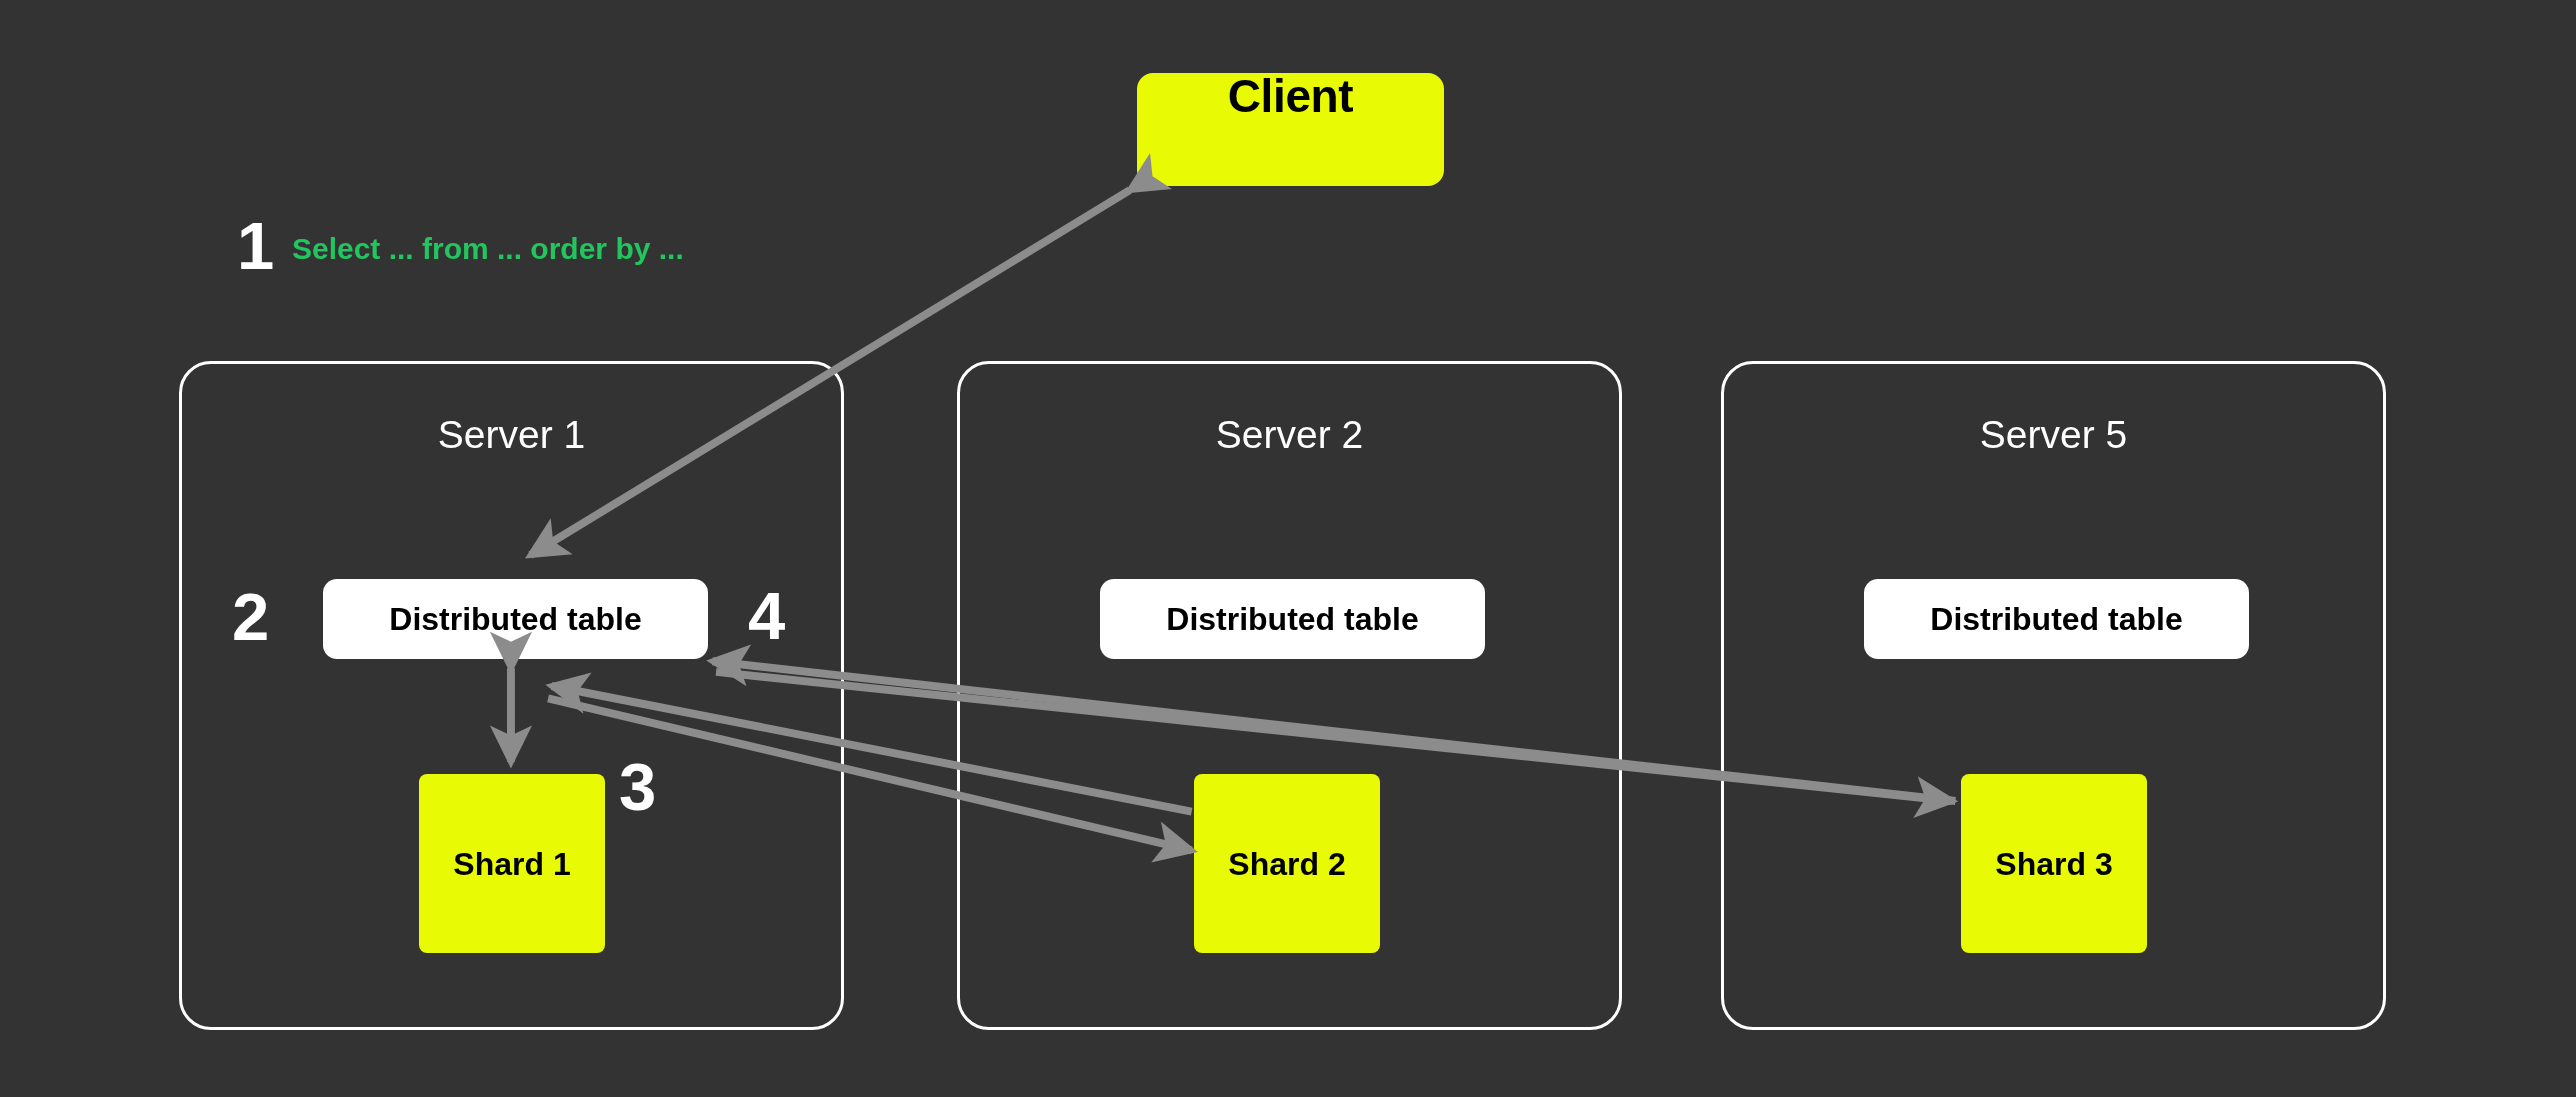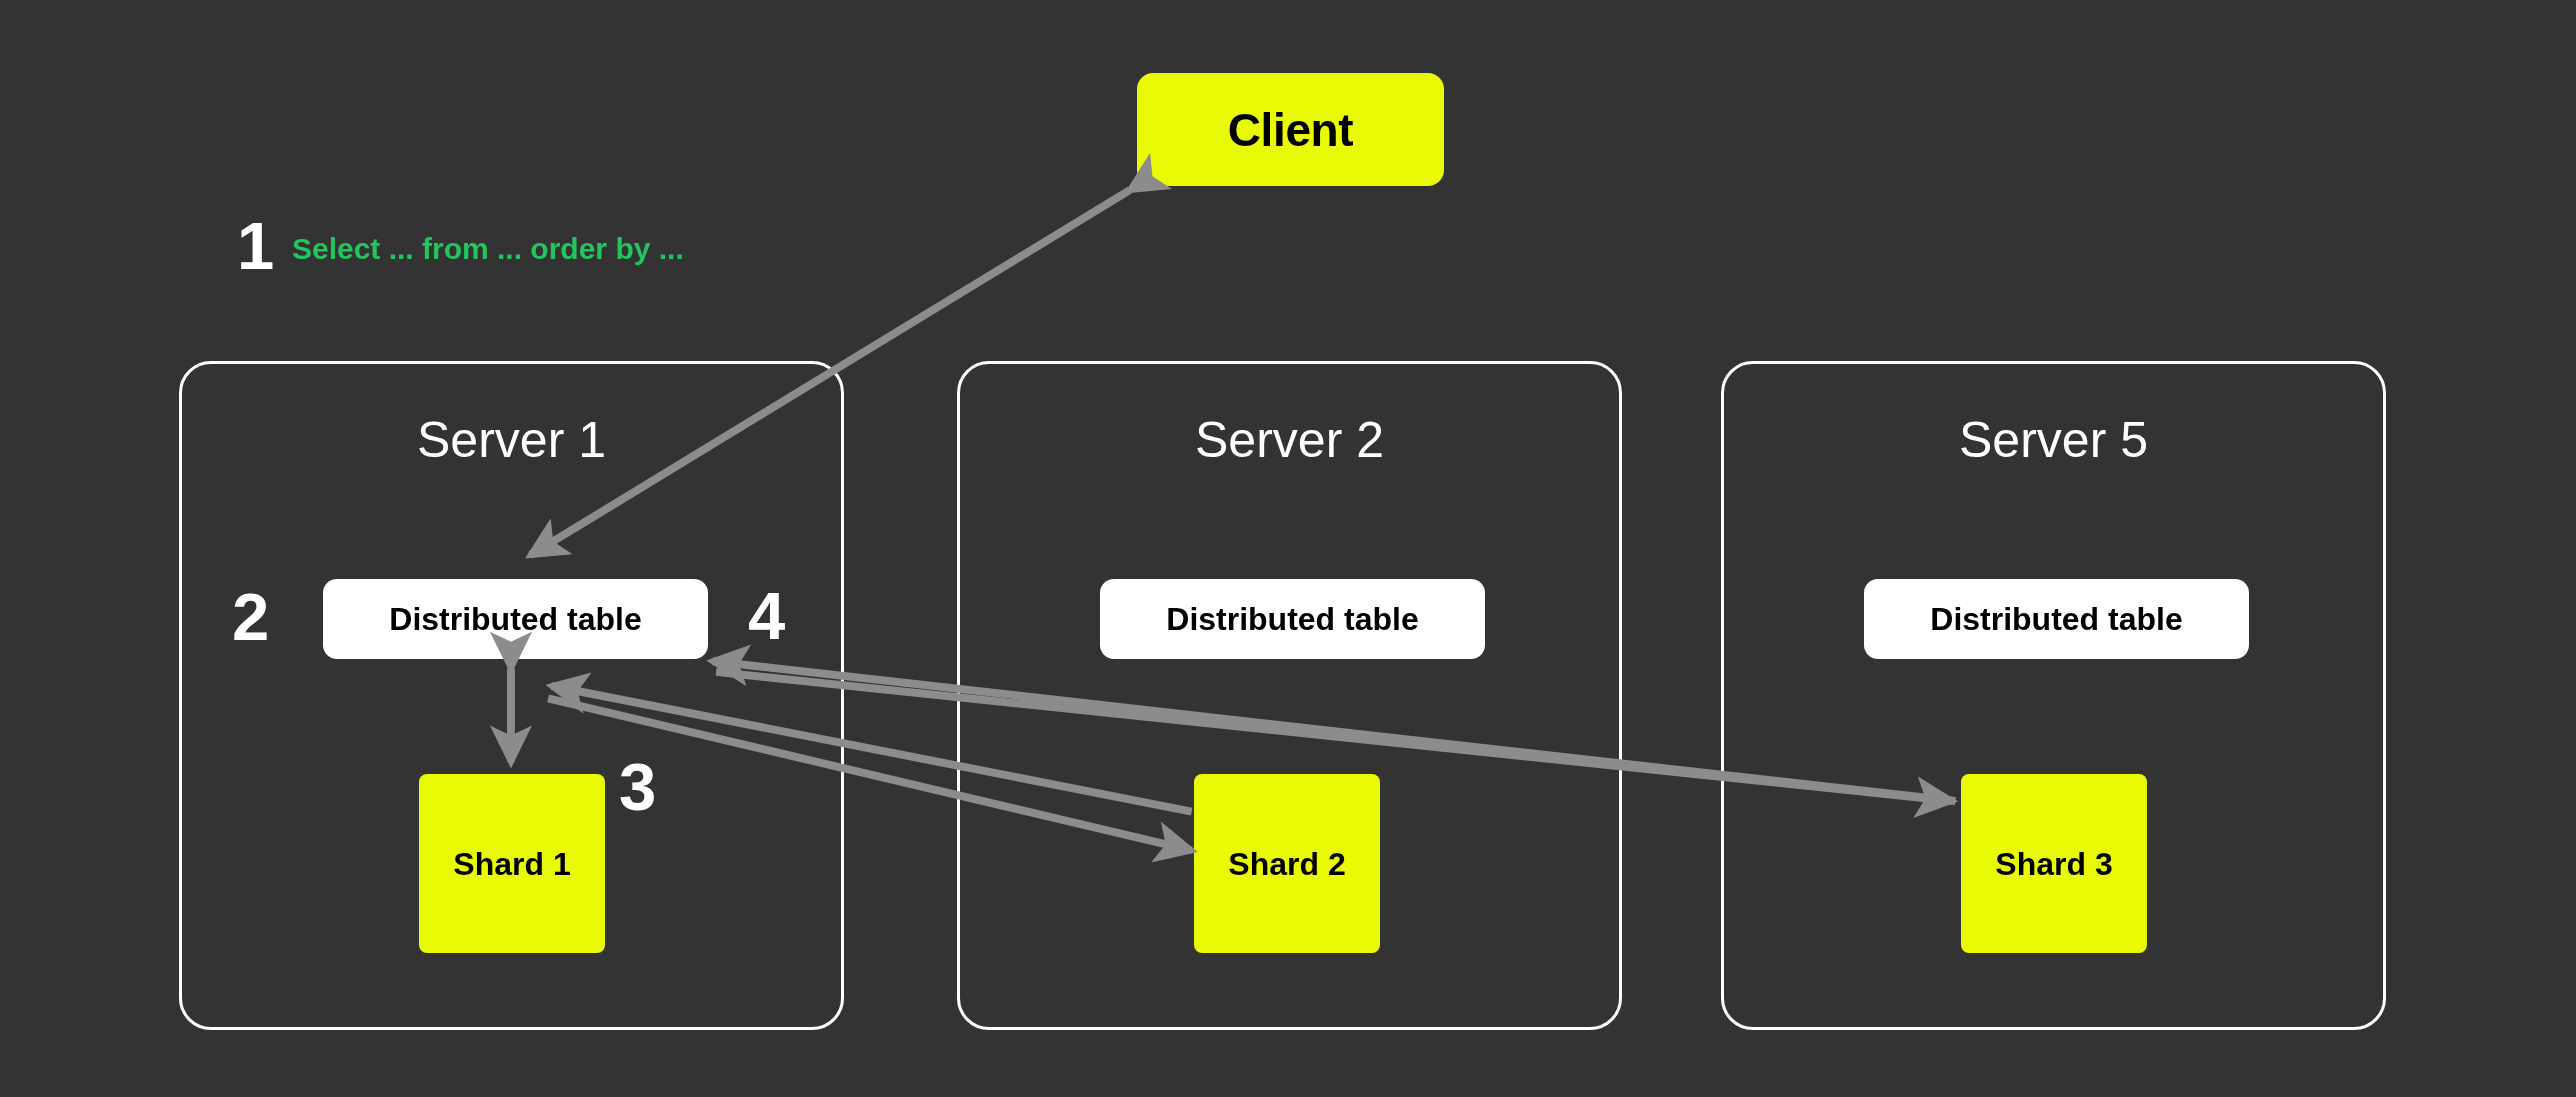--- a/index.html
+++ b/index.html
@@ -29,21 +29,21 @@
   }
   .client-box {
     position: absolute;
     left: 1137px;
     top: 73px;
     width: 307px;
     height: 113px;
     background: #e8fa04;
     border-radius: 16px;
     display: flex;
-    align-items: center;
+    align-items: flex-start;
     justify-content: center;
     z-index: 3;
   }
   .client-label {
     color: #000000;
     font-size: 46px;
     font-weight: 700;
     letter-spacing: -0.4px;
     line-height: 1;
   }
@@ -85,21 +85,21 @@
   .server-panel.p1 { left: 179px;  width: 665px; }
   .server-panel.p2 { left: 957px; width: 665px; }
   .server-panel.p3 { left: 1721px; width: 665px; }
   .server-title {
     position: absolute;
     left: 0;
     right: 0;
     top: 51px;
     text-align: center;
     color: #ffffff;
-    font-size: 50px;
+    font-size: 39px;
     font-weight: 400;
     line-height: 1;
   }
   .dist-table {
     position: absolute;
     top: 215px;
     height: 80px;
     background: #ffffff;
     border-radius: 14px;
     display: flex;

